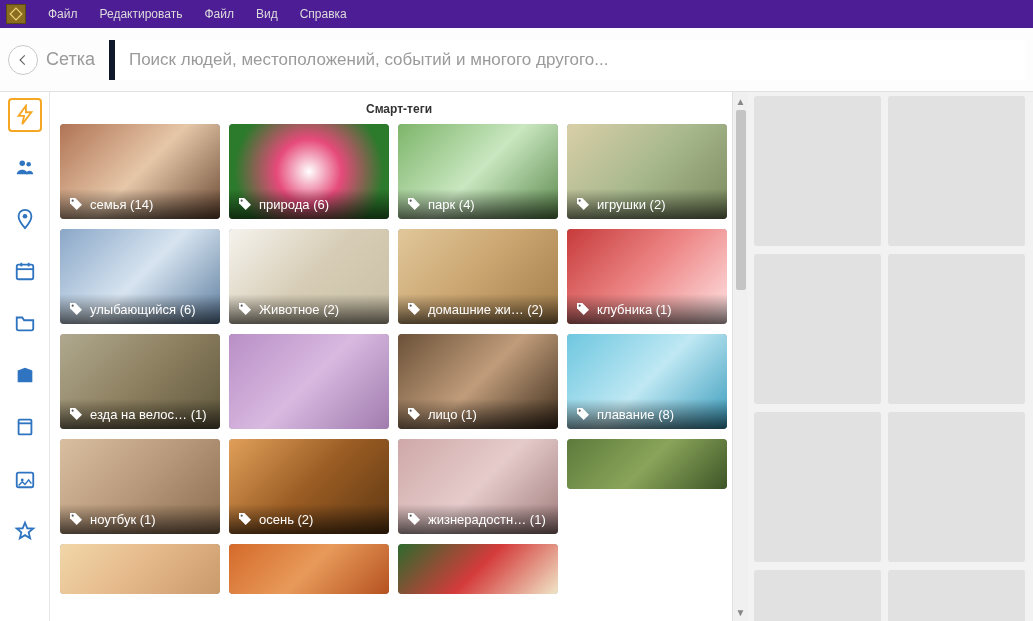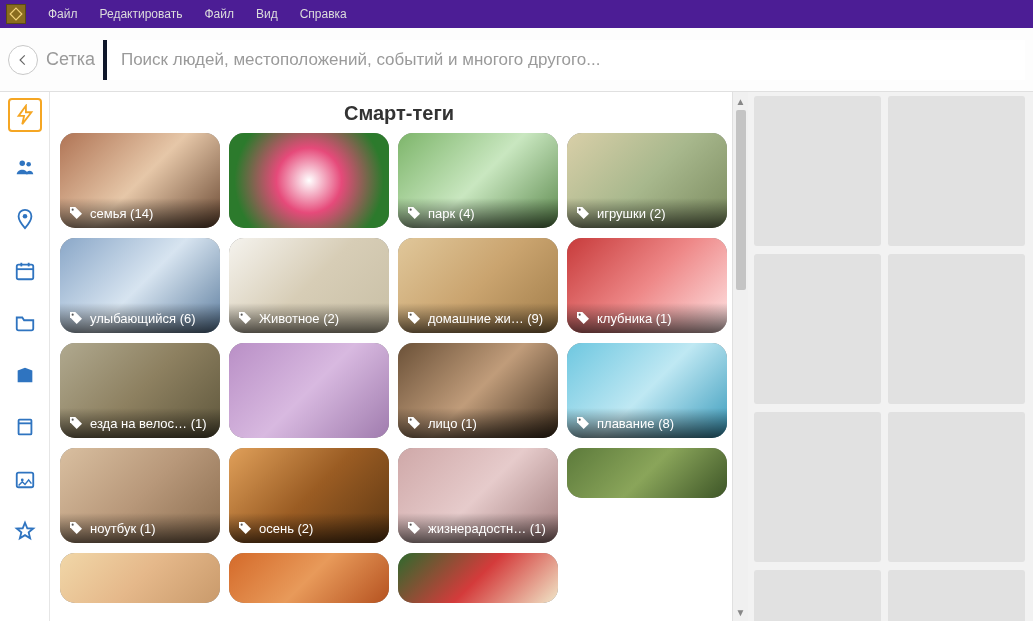--- a/index.html
+++ b/index.html
@@ -44,27 +44,27 @@
     border: 1px solid #c9c9c9;
     border-radius: 50%;
     background: #fff;
     display:flex;align-items:center;justify-content:center;
     cursor:pointer;
     color:#555;
   }
   .view-label {
     font-size: 18px;
     color: #9a9a9a;
-    margin-right: 0;
+    margin-right: 6px;
   }
   .search-box {
     flex: 1;
     height: 40px;
     border: none;
-    border-left: 4px solid #0f172a;
+    border-left: 6px solid #0f172a;
     padding: 0 14px;
     font-size: 17px;
     color: #8b8b8b;
     outline: none;
     background:#fff;
   }
   .search-box::placeholder { color: #9a9a9a; }
 
   
   .main {
@@ -103,21 +103,21 @@
   .tag-panel {
     width: 698px;
     display:flex;
     flex-direction:column;
     background:#fff;
     position:relative;
   }
   .tag-panel-header {
     text-align:center;
     padding: 10px 0 8px 0;
-    font-size: 20px;
+    font-size: 12px;
     font-weight: bold;
     color:#333;
   }
   .scrollbar-fake {
     position:absolute;
     right:0; top:0; bottom:0;
     width:16px;
     background:#f0f0f0;
     border-left:1px solid #e0e0e0;
     display:flex;flex-direction:column;align-items:center;
@@ -133,21 +133,21 @@
   .tag-grid {
     padding: 0 10px 0 10px;
     display:grid;
     grid-template-columns: repeat(4, 160px);
     gap: 10px 9px;
     overflow:hidden;
     margin-right:16px;
   }
   .tag-card {
     width:160px; height:95px;
-    border-radius:15px;
+    border-radius:4px;
     overflow:hidden;
     position:relative;
     cursor:pointer;
     background:#888;
   }
   .tag-card.partial { height:50px; }
   .tag-thumb {
     position:absolute; inset:0;
   }
   .tag-overlay {
@@ -298,20 +298,29 @@
                 <svg width="16" height="16" viewBox="0 0 24 24">
                   <path d="M3 3h8l10 10-8 8L3 11V3z" fill="#fff"></path>
                   <circle cx="7" cy="7" r="1.6" fill="#555"></circle>
                 </svg>
               </span>
               <span class="label">семья (14)</span>
             </div>
           </div>
           <div class="tag-card">
             <div class="tag-thumb g2"></div>
+            <div class="tag-overlay">
+              <span class="tag-icon">
+                <svg width="16" height="16" viewBox="0 0 24 24">
+                  <path d="M3 3h8l10 10-8 8L3 11V3z" fill="#fff"></path>
+                  <circle cx="7" cy="7" r="1.6" fill="#555"></circle>
+                </svg>
+              </span>
+              <span class="label">природа (6)</span>
+            </div>
           </div>
           <div class="tag-card">
             <div class="tag-thumb g3"></div>
             <div class="tag-overlay">
               <span class="tag-icon">
                 <svg width="16" height="16" viewBox="0 0 24 24">
                   <path d="M3 3h8l10 10-8 8L3 11V3z" fill="#fff"></path>
                   <circle cx="7" cy="7" r="1.6" fill="#555"></circle>
                 </svg>
               </span>
@@ -356,21 +365,21 @@
           </div>
           <div class="tag-card">
             <div class="tag-thumb g8"></div>
             <div class="tag-overlay">
               <span class="tag-icon">
                 <svg width="16" height="16" viewBox="0 0 24 24">
                   <path d="M3 3h8l10 10-8 8L3 11V3z" fill="#fff"></path>
                   <circle cx="7" cy="7" r="1.6" fill="#555"></circle>
                 </svg>
               </span>
-              <span class="label">домашние жи… (9)</span>
+              <span class="label">домашние жи… (2)</span>
             </div>
           </div>
           <div class="tag-card">
             <div class="tag-thumb g9"></div>
             <div class="tag-overlay">
               <span class="tag-icon">
                 <svg width="16" height="16" viewBox="0 0 24 24">
                   <path d="M3 3h8l10 10-8 8L3 11V3z" fill="#fff"></path>
                   <circle cx="7" cy="7" r="1.6" fill="#555"></circle>
                 </svg>

